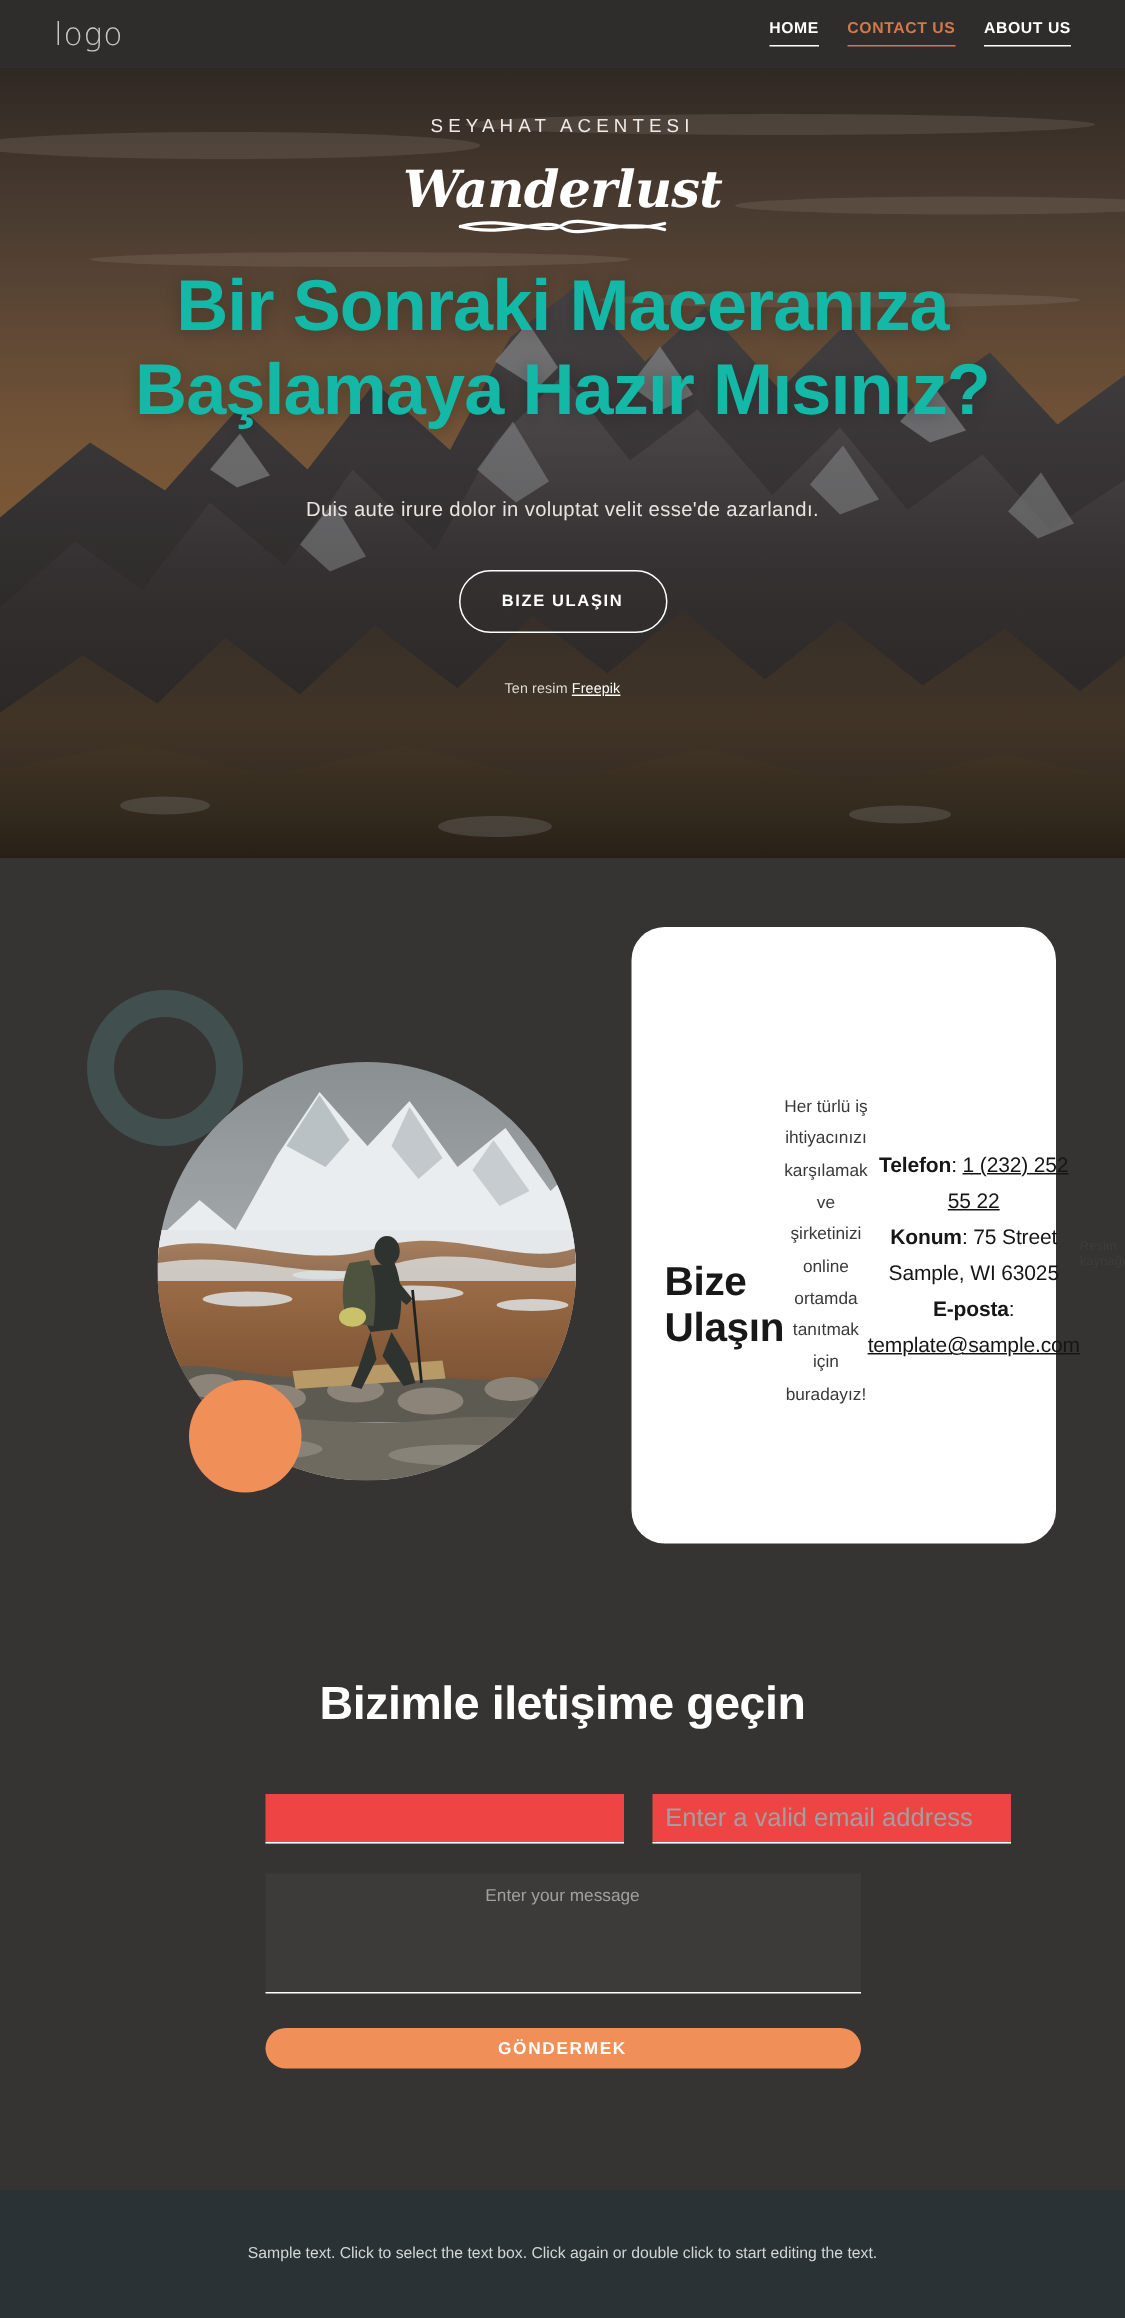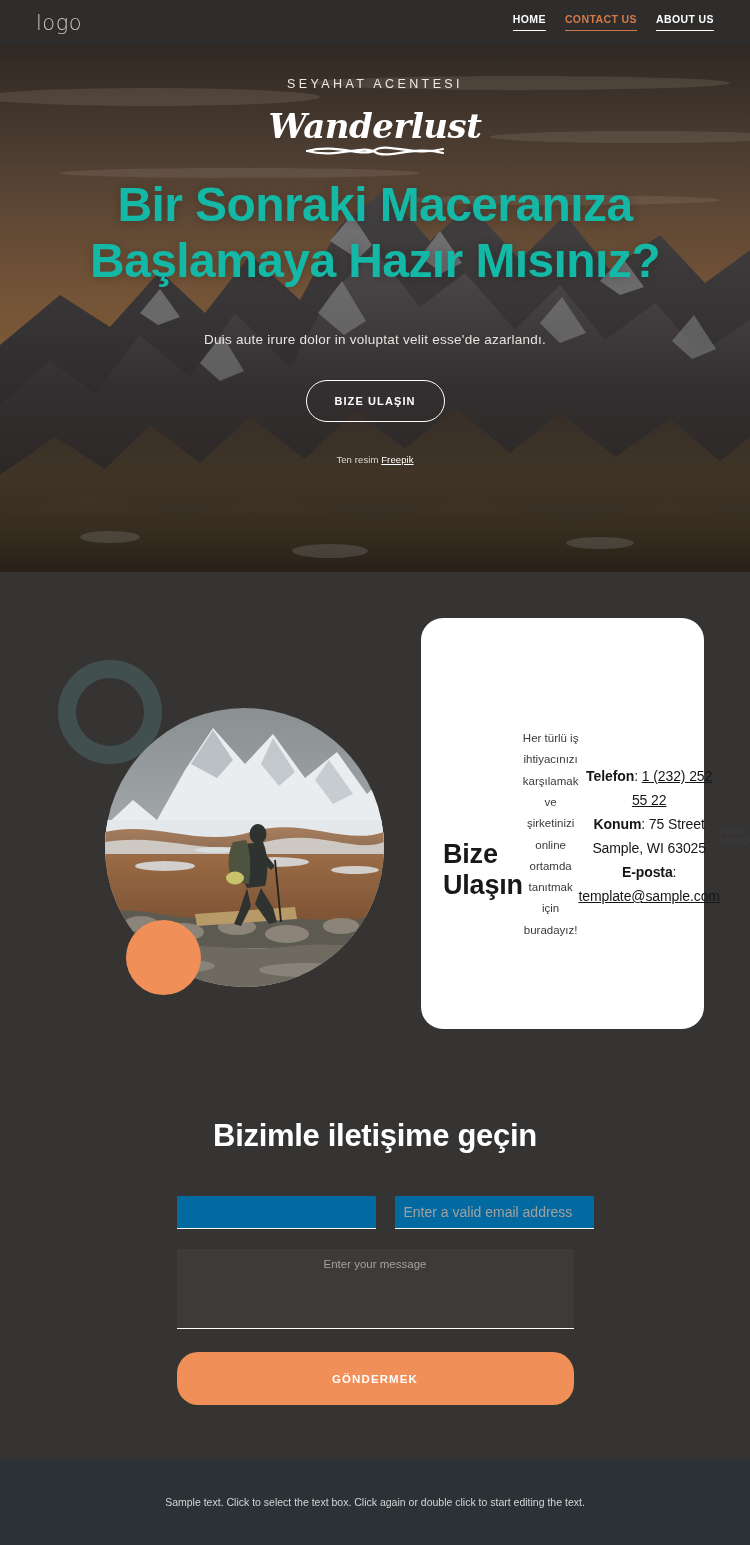--- a/index.html
+++ b/index.html
@@ -200,25 +200,25 @@
     font-size: 31px;
     font-weight: bold;
     color: #ffffff;
     letter-spacing: -0.3px;
   }
   .form-body { margin-top: 42px; width: 397px; }
   .form-row { display: flex; gap: 19px; }
   .field {
     flex: 1;
     height: 33px;
-    background: #0369a1;
+    background: #ef4444;
     border: none;
     border-bottom: 1.4px solid #ffffff;
     color: #e8e8e8;
-    font-size: 14px;
+    font-size: 17px;
     padding: 0 9px;
     outline: none;
     font-family: "Liberation Sans", sans-serif;
   }
   .field::placeholder { color: #a2a09e; }
   .msgfield {
     margin-top: 20px;
     width: 397px; height: 80px;
     background: #3d3b3a;
     border: none;
@@ -228,21 +228,21 @@
     padding: 9px;
     outline: none;
     resize: none;
     font-family: "Liberation Sans", sans-serif;
     display: block;
     text-align: center;
   }
   .msgfield::placeholder { color: #a2a09e; }
   .submit-btn {
     margin-top: 23px;
-    width: 397px; height: 53px;
+    width: 397px; height: 27px;
     border: none;
     border-radius: 21px;
     background: #f08f57;
     color: #ffffff;
     font-size: 11.5px;
     font-weight: bold;
     letter-spacing: 1.1px;
     cursor: pointer;
     font-family: "Liberation Sans", sans-serif;
     display: block;

